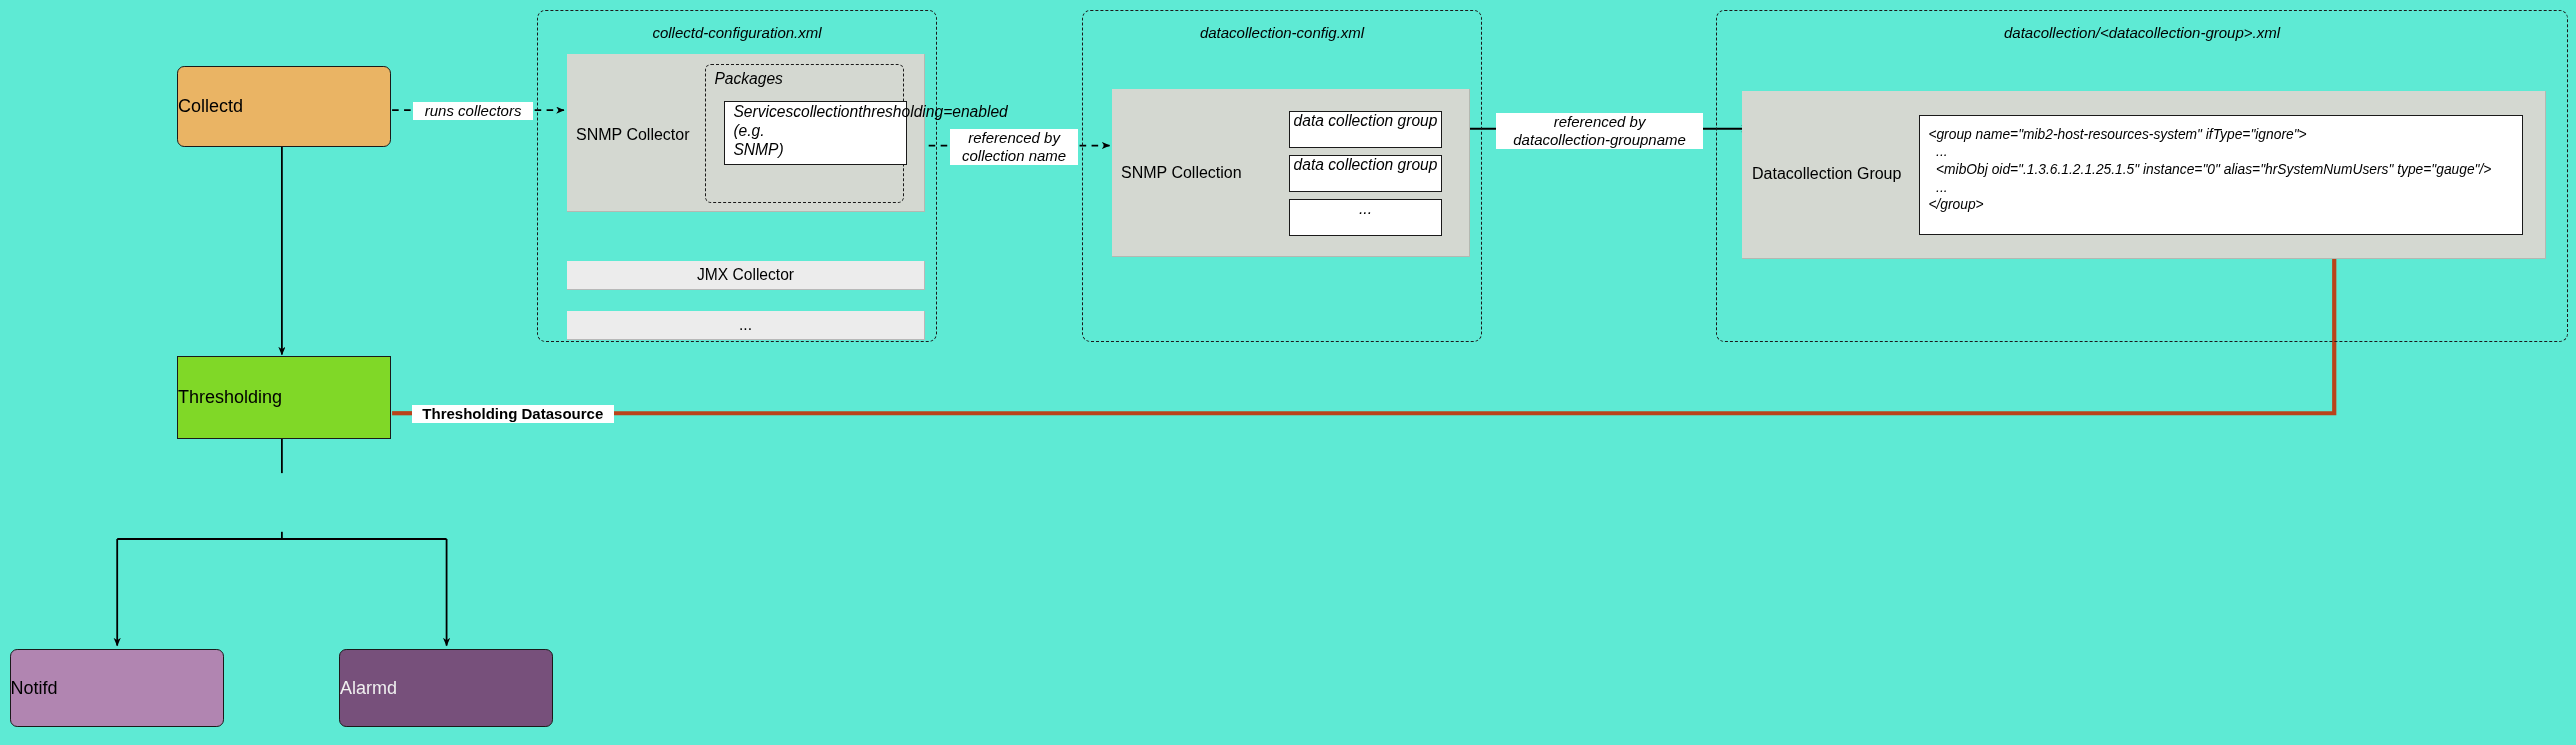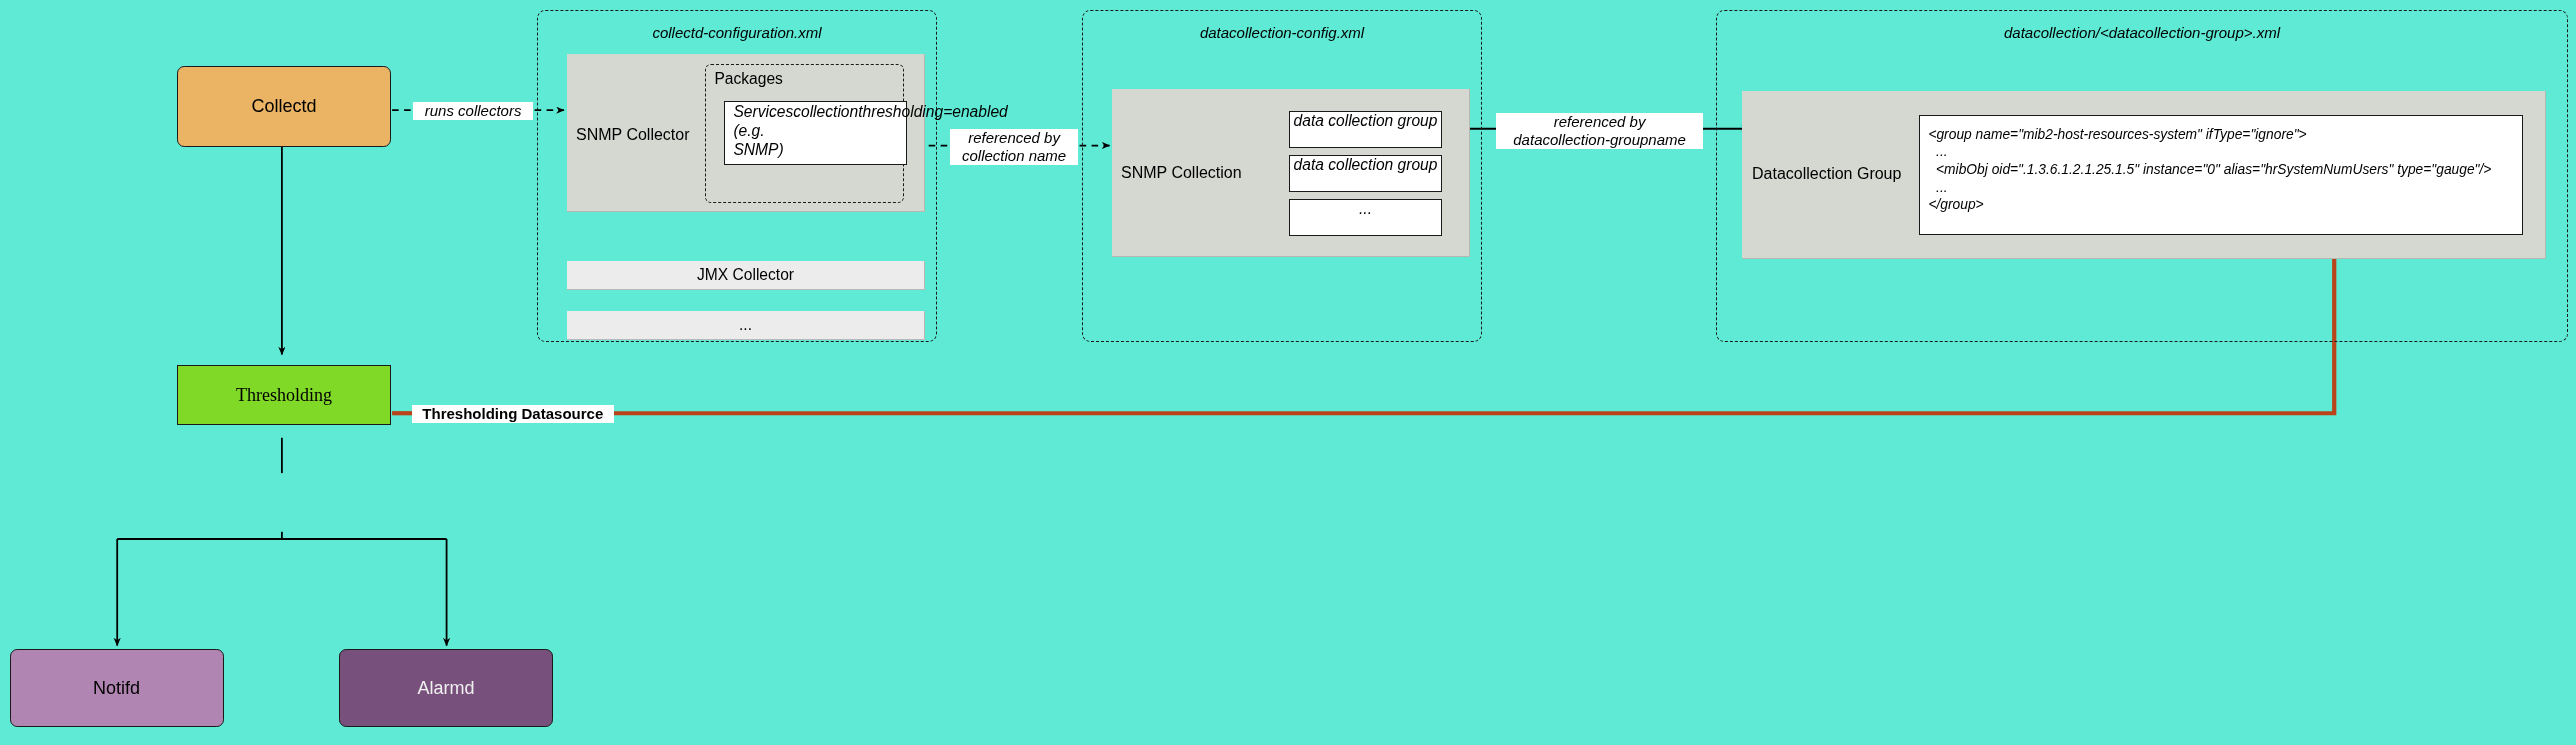--- a/index.html
+++ b/index.html
@@ -18,21 +18,20 @@
     position: absolute;
     left: 0; top: 0;
     width: 2576px; height: 745px;
     pointer-events: none;
   }
   .node {
     position: absolute;
     box-sizing: border-box;
     display: flex;
     align-items: center;
-    justify-content: center;
     text-align: center;
   }
   
   .proc {
     border: 1.8px solid #1a1a1a;
     border-radius: 7.2px;
     font-size: 18px;
     color: #000;
   }
   .proc.collectd   { background: #eab464; }
@@ -89,21 +88,21 @@
   .pkgbox {
     position: absolute;
     box-sizing: border-box;
     border: 1.8px dashed #1a1a1a;
     border-radius: 6px;
   }
   .pkgbox-label {
     position: absolute;
     font-size: 15.6px;
     color: #000;
-    left: 8.4px; top: 4.8px;
+    left: 8.4px; top: 4.8px; font-style: italic;
   }
 
   
   .whitebox {
     position: absolute;
     box-sizing: border-box;
     background: #ffffff;
     border: 1.8px solid #1a1a1a;
     display: flex;
     align-items: flex-start;
@@ -241,21 +240,21 @@
     <span>  ...</span>
     <span>  &lt;mibObj oid=".1.3.6.1.2.1.25.1.5" instance="0" alias="hrSystemNumUsers" type="gauge"/&gt;</span>
     <span>  ...</span>
     <span>&lt;/group&gt;</span>
   </div>
 
   <div class="node proc collectd" style="left:177px; top:66px; width:214px; height:81px;">
     <span>Collectd</span>
   </div>
 
-  <div class="node proc thresh" style="left:177px; top:365px; width:214px; height:60px;font-family:Liberation Serif, serif;">
+  <div class="node proc thresh" style="left:177px; top:356px; width:214px; height:83px;">
     <span>Thresholding</span>
   </div>
 
   <div class="node proc notifd" style="left:9.6px; top:649px; width:214px; height:78px;">
     <span>Notifd</span>
   </div>
 
   <div class="node proc alarmd" style="left:339px; top:649px; width:214px; height:78px;">
     <span style="color:#f0f0f0;">Alarmd</span>
   </div>

